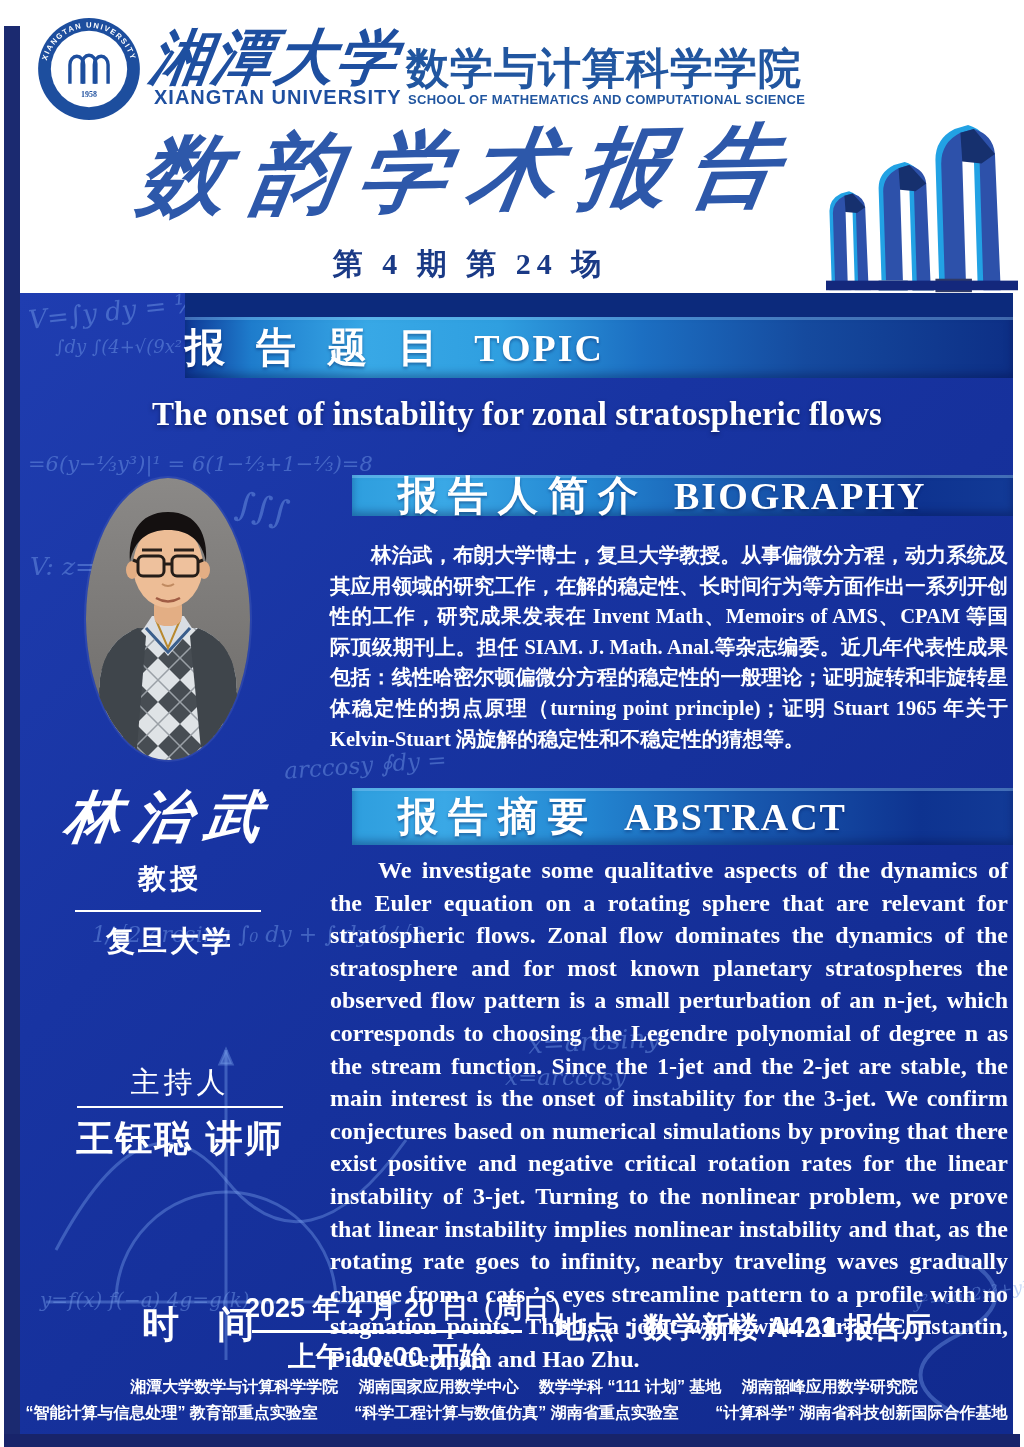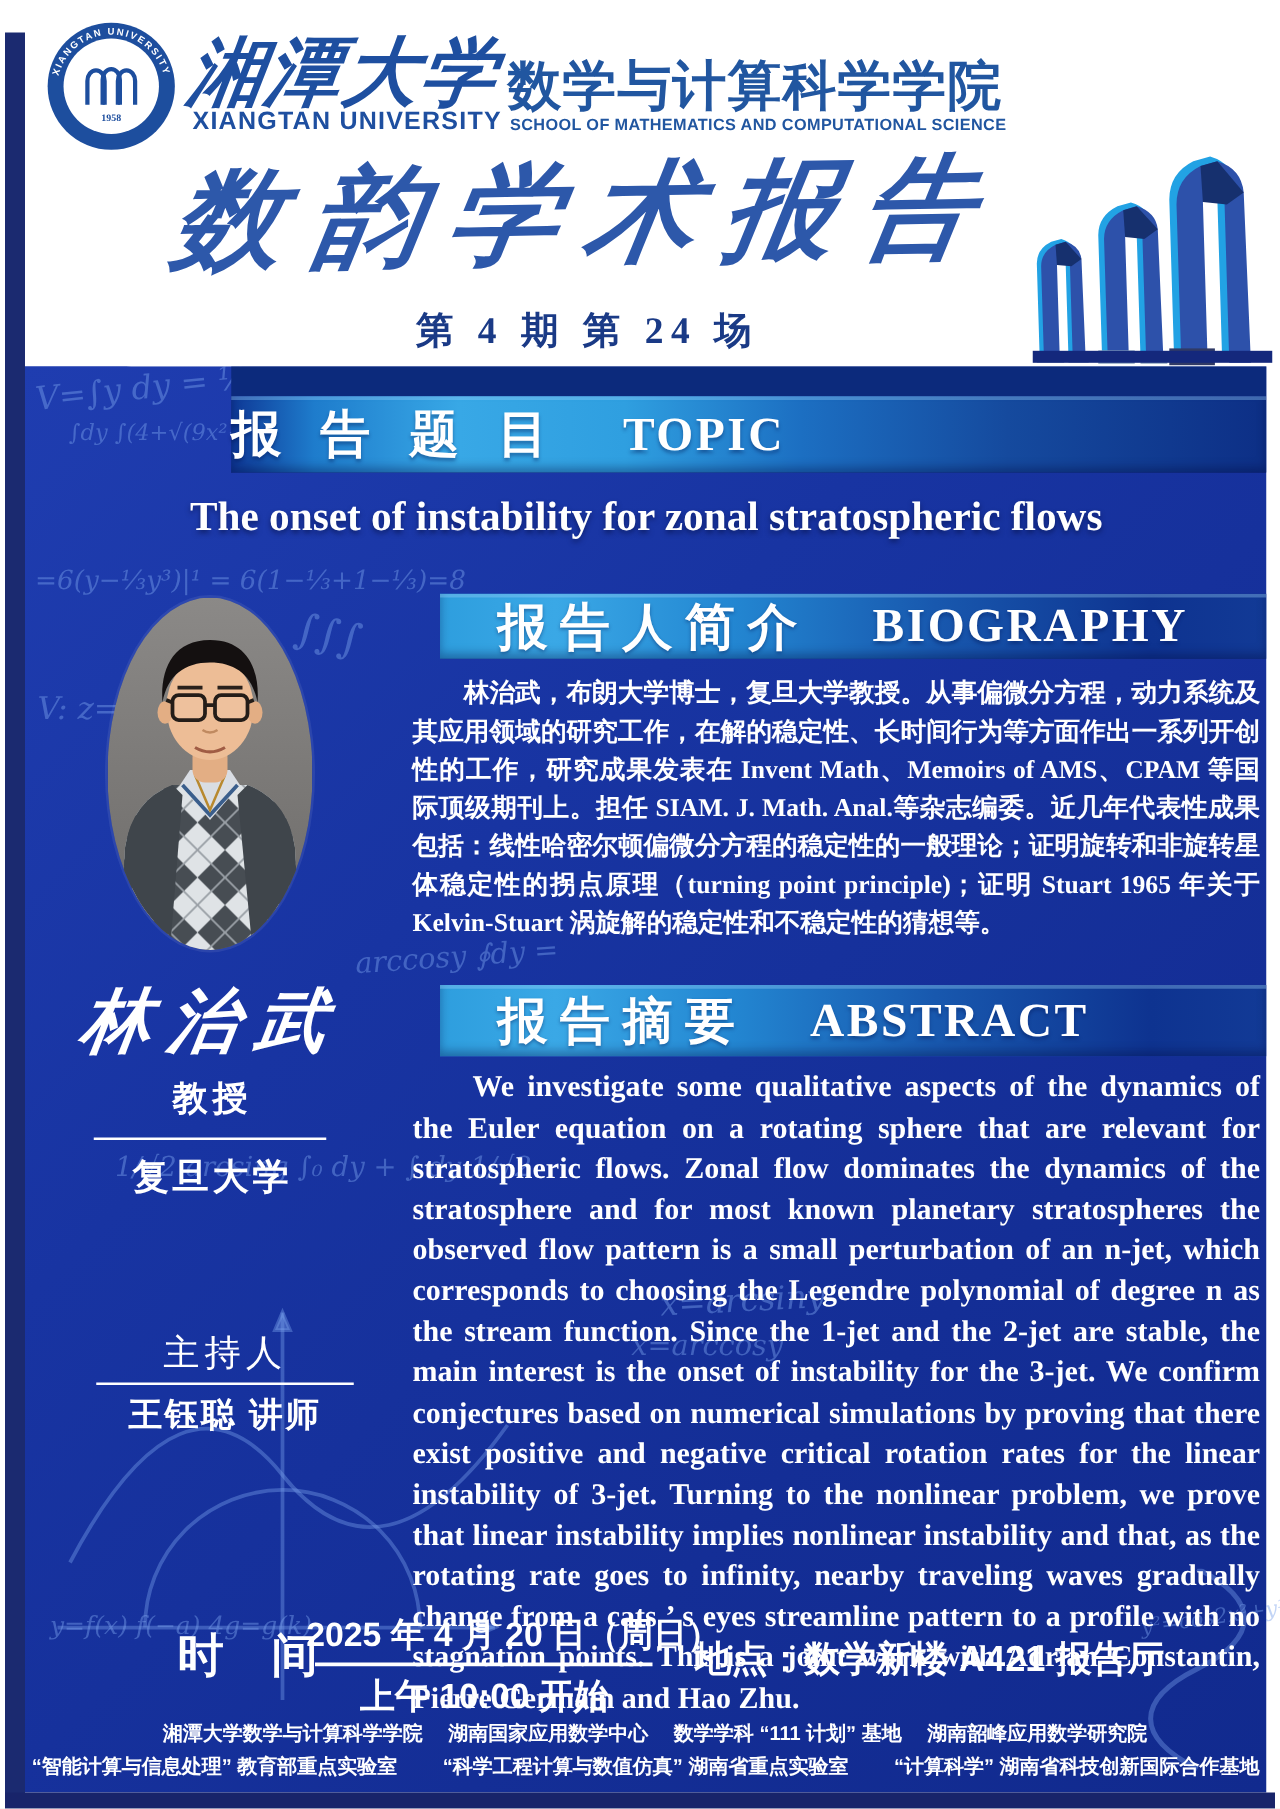--- a/index.html
+++ b/index.html
@@ -30,28 +30,28 @@
   .session{position:absolute;left:250px;top:244px;width:400px;text-align:center;
            font-family:"Liberation Serif",serif;font-weight:bold;font-size:30px;
            color:#1a3a86;letter-spacing:6px;white-space:nowrap;}
   .gate-svg{position:absolute;right:6px;top:106px;width:192px;height:188px;}
   
   .dark-band{position:absolute;left:185px;right:11px;top:293px;height:24px;background:#0c2a7c;z-index:2;}
   .banner{position:absolute;display:flex;align-items:center;z-index:2;
           box-shadow:inset 0 3px 0 rgba(160,215,255,.35), inset 0 -4px 8px rgba(0,10,60,.35);}
   .banner-topic{left:185px;right:11px;top:317px;height:61px;
     background:linear-gradient(90deg,#0e3896 0%,#1e7ccc 8%,#38a8e6 22%,#2f9fe0 38%,#1c6fc2 55%,#154a9e 75%,#0d2f86 100%);}
-  .banner-bio{left:352px;right:11px;top:475px;height:52px;padding-left:46px;
+  .banner-bio{left:352px;right:11px;top:475px;height:41px;padding-left:46px;
     background:linear-gradient(90deg,#2e9ede 0%,#3aa8e6 14%,#2387d2 35%,#1858ae 60%,#0e3390 86%,#123a96 100%);}
   .banner-abs{left:352px;right:11px;top:788px;height:57px;padding-left:46px;
     background:linear-gradient(90deg,#2e9ede 0%,#3aa8e6 14%,#2387d2 35%,#1858ae 60%,#0e3390 86%,#123a96 100%);}
   .banner .cn{font-size:40px;font-weight:bold;color:#ffffff;letter-spacing:10px;white-space:nowrap;
               text-shadow:0 2px 3px rgba(0,20,80,.4);}
   .banner .en{font-family:"Liberation Serif",serif;font-size:38px;font-weight:bold;color:#ffffff;
-              margin-left:50px;letter-spacing:2px;white-space:nowrap;text-shadow:0 2px 3px rgba(0,20,80,.4);text-align:center;}
+              margin-left:26px;letter-spacing:2px;white-space:nowrap;text-shadow:0 2px 3px rgba(0,20,80,.4);text-align:center;}
   
   .talk-title{position:absolute;left:30px;right:20px;top:396px;text-align:center;z-index:2;
               font-family:"Liberation Serif",serif;font-weight:bold;font-size:33px;color:#ffffff;
               text-shadow:0 2px 4px rgba(0,10,50,.5);}
   .bio-text{position:absolute;left:330px;width:678px;top:540px;z-index:2;
             font-family:"Liberation Serif",serif;font-weight:600;font-size:20.5px;line-height:30.6px;
             color:#ffffff;text-align:justify;text-indent:2em;}
   .abs-text{position:absolute;left:330px;width:678px;top:854px;z-index:2;
             font-family:"Liberation Serif",serif;font-weight:bold;font-size:24px;line-height:32.6px;
             color:#ffffff;text-align:justify;text-indent:2em;}
@@ -63,21 +63,21 @@
             color:#ffffff;letter-spacing:14px;transform:skewX(-8deg);white-space:nowrap;}
   .spk-title{position:absolute;left:30px;top:860px;width:280px;text-align:center;z-index:2;
              font-size:28px;font-weight:bold;color:#ffffff;letter-spacing:4px;}
   .spk-line{position:absolute;left:75px;top:910px;width:186px;height:2px;background:#ffffff;z-index:2;}
   .spk-affil{position:absolute;left:30px;top:922px;width:280px;text-align:center;z-index:2;
              font-size:29px;font-weight:bold;color:#ffffff;letter-spacing:3px;}
   .host-label{position:absolute;left:40px;top:1063px;width:280px;text-align:center;z-index:2;
               font-size:29px;font-weight:normal;color:#ffffff;letter-spacing:4px;}
   .host-line{position:absolute;left:77px;top:1106px;width:206px;height:2px;background:#ffffff;z-index:2;}
   .host-name{position:absolute;left:40px;top:1114px;width:280px;text-align:center;z-index:2;
-             font-size:27px;font-weight:bold;color:#ffffff;letter-spacing:2px;white-space:nowrap;}
+             font-size:37px;font-weight:bold;color:#ffffff;letter-spacing:2px;white-space:nowrap;}
   
   .time-label{position:absolute;left:142px;top:1300px;z-index:2;font-size:37px;font-weight:bold;
               color:#ffffff;letter-spacing:14px;white-space:nowrap;}
   .time-date{position:absolute;left:245px;top:1290px;width:285px;text-align:center;z-index:2;
              font-size:27px;font-weight:bold;color:#ffffff;white-space:nowrap;}
   .time-line{position:absolute;left:252px;top:1330px;width:270px;height:3px;background:#ffffff;z-index:2;}
   .time-start{position:absolute;left:245px;top:1338px;width:285px;text-align:center;z-index:2;
               font-size:28px;font-weight:bold;color:#ffffff;}
   .location{position:absolute;left:556px;top:1308px;z-index:2;font-size:29px;font-weight:bold;
             color:#ffffff;white-space:nowrap;}

